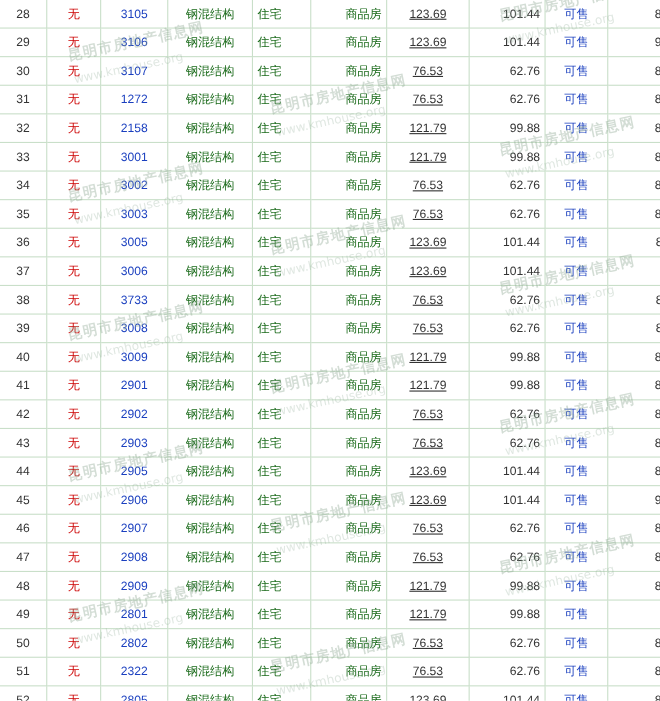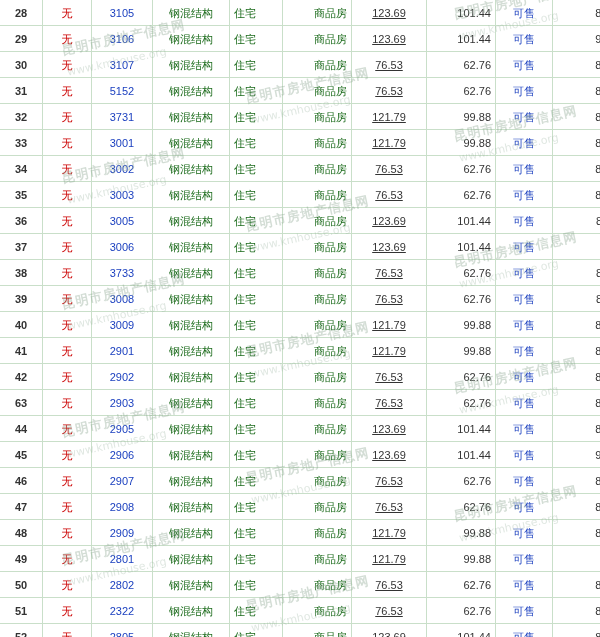--- a/index.html
+++ b/index.html
@@ -35,21 +35,21 @@
     white-space: nowrap;
     overflow: hidden;
     font-size: 11px;
     line-height: 24px;
     background: #ffffff;
   }
   table.listing tr td:last-child {
     border-right: none;
   }
   
-  .c-idx   { width: 34px;  text-align: center; color: #333; font-weight: bold; }
+  .c-idx   { width: 34px;  text-align: center; color: #333; }
   .c-flag  { width: 40px;  text-align: center; color: #cc0000; }
   .c-room  { width: 52px;  text-align: center; color: #1a3fbf; }
   .c-struct{ width: 68px;  text-align: center; color: #1a6a1a; margin-left: 13px; }
   .c-use   { width: 44px;  text-align: left; color: #1a6a1a; }
   .c-type  { width: 60px;  text-align: right; color: #1a6a1a; margin-left: 28px; }
   .c-area1 { width: 66px;  text-align: center; color: #333; text-decoration: underline; }
   .c-area2 { width: 60px;  text-align: right; color: #333; }
   .c-status{ width: 48px;  text-align: center; color: #1a3fbf; font-weight: normal; }
   .c-price { width: 78px;  text-align: right;  color: #333; padding-right: 10px;}
 
@@ -117,33 +117,33 @@
           <td class="c-use">住宅</td>
           <td class="c-type">商品房</td>
           <td class="c-area1">76.53</td>
           <td class="c-area2">62.76</td>
           <td class="c-status">可售</td>
           <td class="c-price">8872.87</td>
         </tr>
         <tr>
           <td class="c-idx">31</td>
           <td class="c-flag">无</td>
-          <td class="c-room">5152</td>
+          <td class="c-room">1272</td>
           <td class="c-struct">钢混结构</td>
           <td class="c-use">住宅</td>
           <td class="c-type">商品房</td>
           <td class="c-area1">76.53</td>
           <td class="c-area2">62.76</td>
           <td class="c-status">可售</td>
           <td class="c-price">8872.87</td>
         </tr>
         <tr>
           <td class="c-idx">32</td>
           <td class="c-flag">无</td>
-          <td class="c-room">3731</td>
+          <td class="c-room">2158</td>
           <td class="c-struct">钢混结构</td>
           <td class="c-use">住宅</td>
           <td class="c-type">商品房</td>
           <td class="c-area1">121.79</td>
           <td class="c-area2">99.88</td>
           <td class="c-status">可售</td>
           <td class="c-price">8402.29</td>
         </tr>
         <tr>
           <td class="c-idx">33</td>
@@ -259,21 +259,21 @@
           <td class="c-room">2902</td>
           <td class="c-struct">钢混结构</td>
           <td class="c-use">住宅</td>
           <td class="c-type">商品房</td>
           <td class="c-area1">76.53</td>
           <td class="c-area2">62.76</td>
           <td class="c-status">可售</td>
           <td class="c-price">8614.05</td>
         </tr>
         <tr>
-          <td class="c-idx">63</td>
+          <td class="c-idx">43</td>
           <td class="c-flag">无</td>
           <td class="c-room">2903</td>
           <td class="c-struct">钢混结构</td>
           <td class="c-use">住宅</td>
           <td class="c-type">商品房</td>
           <td class="c-area1">76.53</td>
           <td class="c-area2">62.76</td>
           <td class="c-status">可售</td>
           <td class="c-price">8614.05</td>
         </tr>

